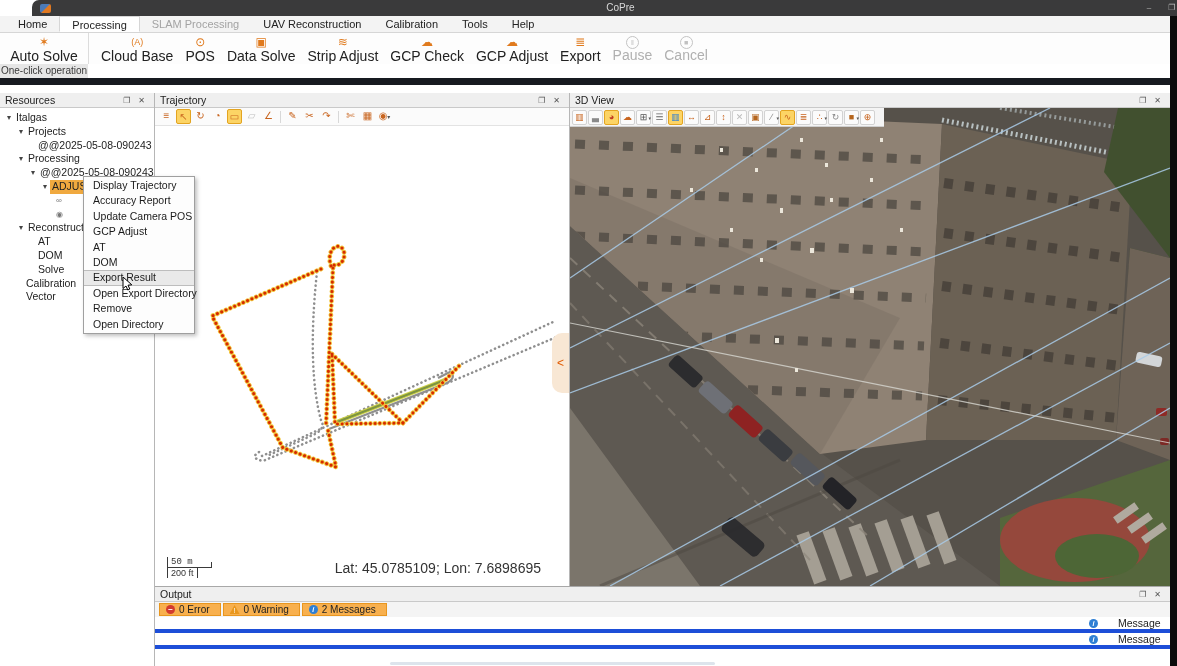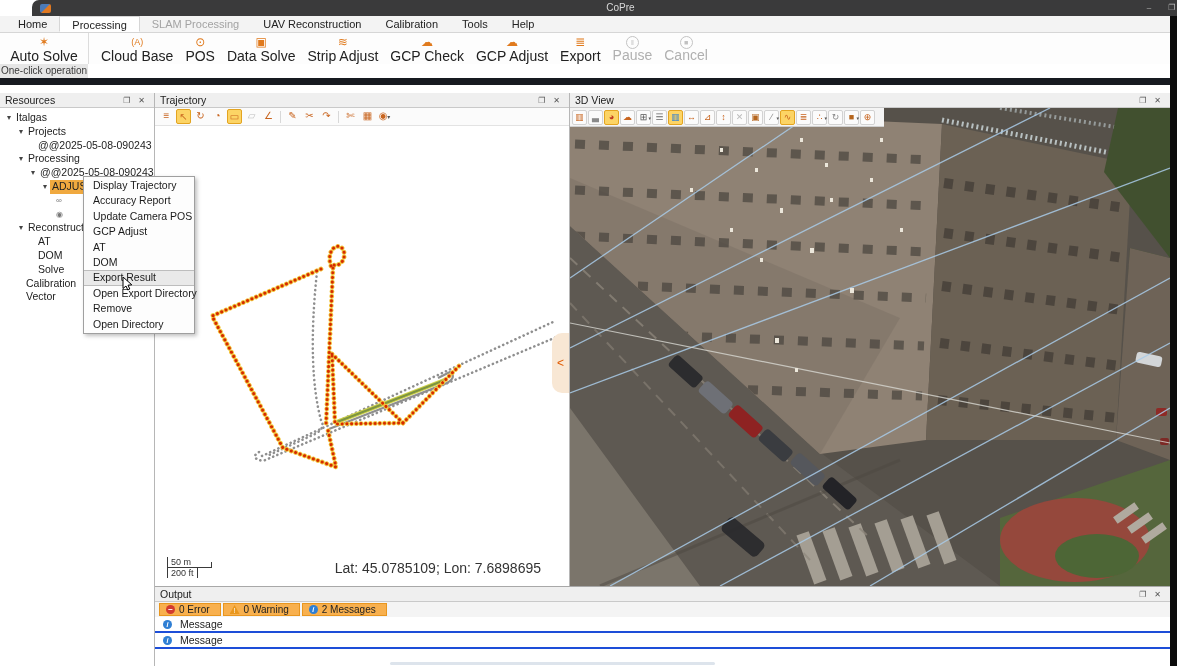--- a/index.html
+++ b/index.html
@@ -47,21 +47,21 @@
   
   .trajectory{left:155px;top:85px;width:415px;height:493px;border-right:1px solid #b6b6b6;}
   .ttools{height:18px;background:#fbfbfb;border-bottom:1px solid #e3e3e3;display:flex;align-items:center;gap:2px;padding:0 4px;}
   .tbtn{width:15px;height:15px;border-radius:2px;font-size:10px;line-height:14px;text-align:center;color:#c8641e;}
   .tbtn.active{background:#fcd465;border:1px solid #e3a421;}
   .tbtn.disabled{color:#bdbdbd;}
   .tsep{width:1px;height:12px;background:#d8d8d8;margin:0 2px;}
   .dd{font-size:6px;color:#555;}
   .tcanvas{position:relative;width:100%;height:460px;background:#fff;}
   .scalebar{position:absolute;left:12px;bottom:8px;font-size:9px;color:#333;border-left:1px solid #3a3a3a;}
-  .sb-top{border-bottom:1.5px solid #3a3a3a;padding:0 4px 0 3px;position:relative;}
+  .sb-top{border-bottom:1.5px solid #3a3a3a;padding:0 4px 0 3px;position:relative;font-family:Liberation Mono, monospace;}
   .sb-top::after{content:"";position:absolute;right:-14px;bottom:-1px;width:14px;height:5px;border-bottom:1.5px solid #3a3a3a;border-right:1px solid #3a3a3a;}
   .sb-bot{padding:0 3px;border-right:1px solid #3a3a3a;}
   .coords{position:absolute;right:28px;bottom:10px;font-size:14px;color:#333;}
   .collapse{position:absolute;right:0;top:207px;width:17px;height:60px;background:#f8e7d4;border-radius:10px 0 0 10px;color:#e05a00;font-size:12px;display:flex;align-items:center;justify-content:center;}
   
   .ctxmenu{position:absolute;left:83px;top:176px;width:112px;background:#fdfdfd;border:1px solid #9f9f9f;box-shadow:2px 2px 4px rgba(0,0,0,.25);z-index:30;padding:1px 0;}
   .mitem{height:15.4px;line-height:15.4px;font-size:10.5px;color:#1a1a1a;padding-left:9px;white-space:nowrap;}
   .mitem.hl{background:#e9e9e9;border-top:1px solid #bdbdbd;border-bottom:1px solid #bdbdbd;height:15.4px;line-height:13.4px;}
   .cursorsvg{position:absolute;left:38px;top:100px;z-index:31;}
   
@@ -72,21 +72,21 @@
   .vbtn .dd{position:absolute;right:-1px;bottom:-1px;font-size:5px;}
   .scene{position:absolute;left:0;top:15px;width:600px;height:478px;display:block;}
   .rightedge{position:absolute;left:1170px;top:16px;width:7px;height:650px;background:#0b0b0b;}
   
   .output{left:155px;top:578px;width:1015px;height:88px;border-top:1px solid #a8a8a8;}
   .filterbar{height:15px;background:#f4f4f4;display:flex;gap:2px;padding:1px 0 1px 4px;}
   .ftab{background:#f8b04e;border:1px solid #e8961f;display:flex;align-items:center;gap:4px;padding:0 10px 0 6px;font-size:10px;color:#222;}
   .err-ic{width:9px;height:9px;border-radius:50%;background:#d23b2f;color:#fff;font-size:8px;line-height:9px;text-align:center;font-weight:bold;}
   .warn-ic{width:10px;height:9px;background:#e9971d;clip-path:polygon(50% 0,100% 100%,0 100%);color:#fff;font-size:7px;line-height:11px;text-align:center;}
   .info-ic{width:9px;height:9px;border-radius:50%;background:#2f7fd4;color:#fff;font-size:7px;line-height:9px;text-align:center;font-style:italic;font-weight:bold;flex:none;}
-  .orow{height:16px;display:flex;align-items:center;border-bottom:2px solid #1d4ed8;padding-left:8px;gap:8px;font-size:10.5px;color:#222;}
+  .orow{height:16px;display:flex;align-items:center;border-bottom:4px solid #1d4ed8;padding-left:8px;gap:20px;font-size:10.5px;color:#222;justify-content:flex-end;}
   .otype{width:52px;}
   .scrollhint{position:absolute;left:235px;bottom:9px;width:325px;height:3px;background:#dde4ec;border-radius:2px;}
 </style>
 </head>
 <body>
 
 <div class="window">
 
   <div class="titlebar">
     <div class="applogo"></div>

